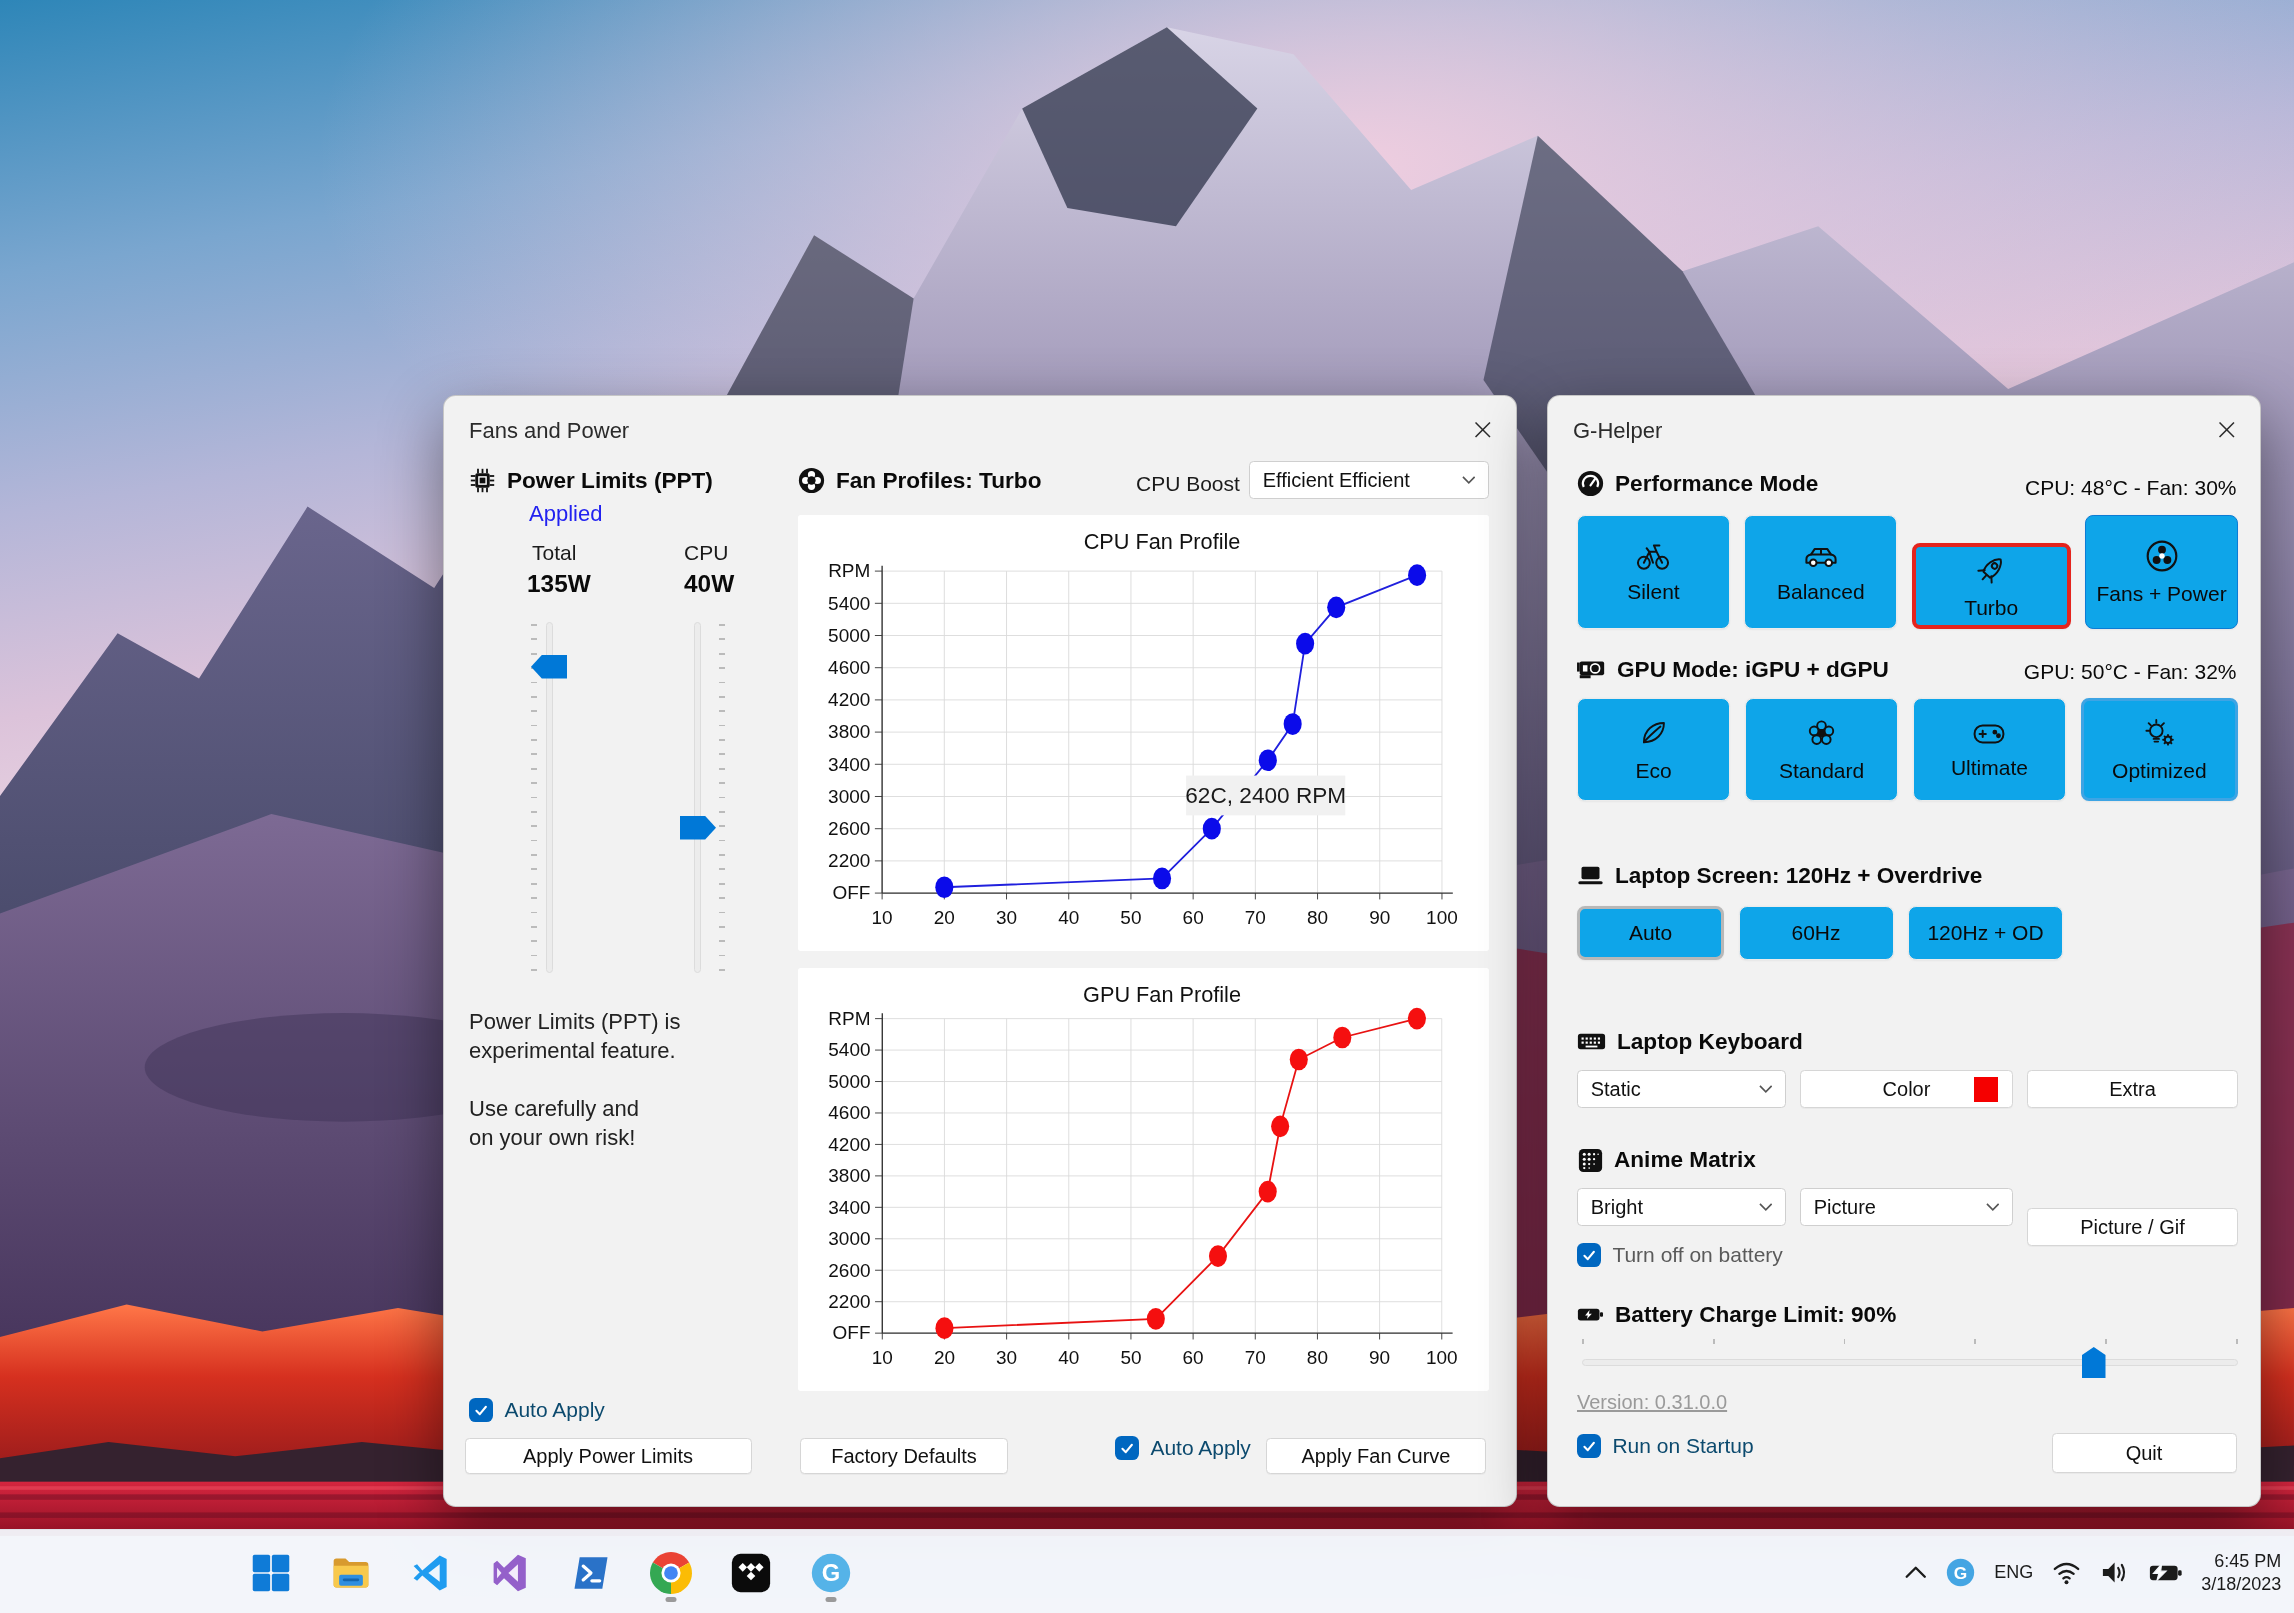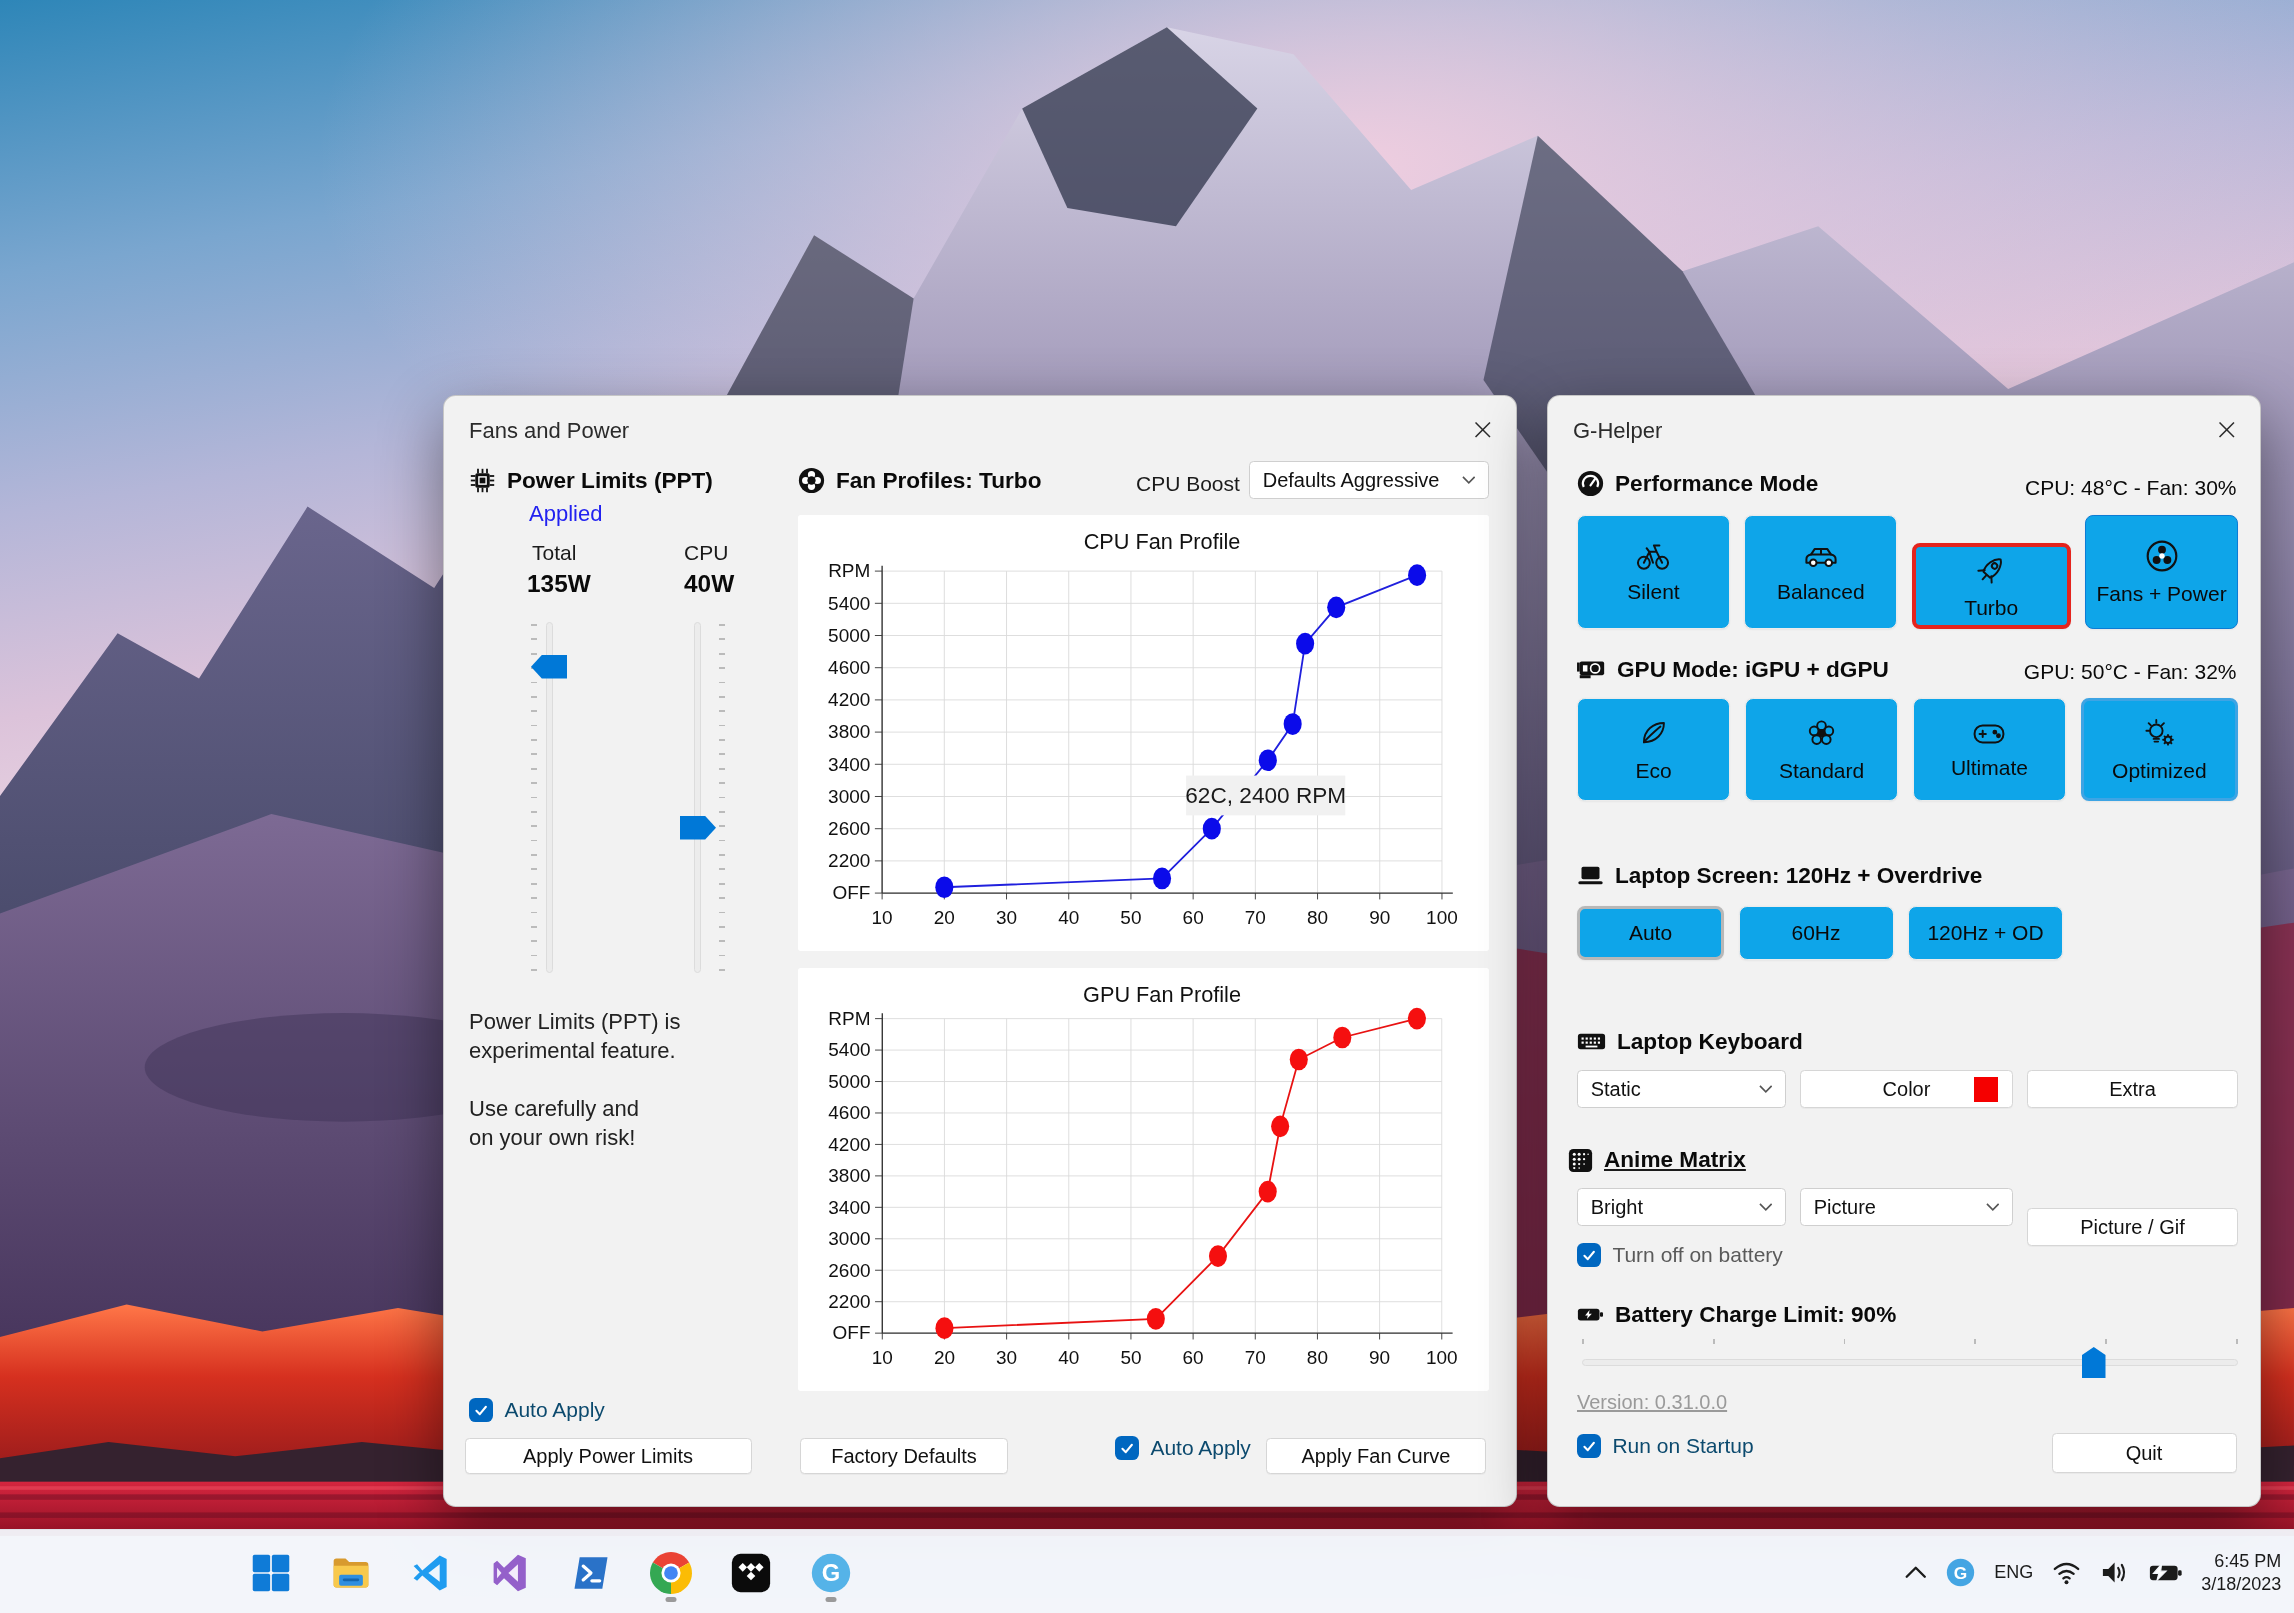--- a/index.html
+++ b/index.html
@@ -256,21 +256,21 @@
         <circle cx="15" cy="8.5" r="4" fill="#fff"></circle>
           <circle cx="21.5" cy="15" r="4" fill="#fff"></circle>
         <circle cx="15" cy="21.5" r="4" fill="#fff"></circle>
           <circle cx="8.5" cy="15" r="4" fill="#fff"></circle>
         <circle cx="15" cy="15" r="4.6" fill="#111"></circle>
       </svg>
       <span class="txt">Fan Profiles: Turbo</span>
     </div>
     <div style="position:absolute; left:692px; top:76px; font-size:21px;">CPU Boost</div>
     <div class="dd" style="position:absolute; left:805px; top:65px; width:240px; height:38px;">
-      <span>Defaults Aggressive</span>
+      <span>Efficient Efficient</span>
       <svg width="13.6" height="8.1" viewBox="0 0 15 9">
           <polyline points="1,1 7.5,7.5 14,1" fill="none" stroke="#555" stroke-width="1.8"></polyline>
         </svg>
     </div>
 
     <div class="chart-panel" style="top:119px; height:436px;">
       <svg id="chart-cpu" width="691" height="436" viewBox="0 0 764 482">
           <text x="402.5" y="38" text-anchor="middle" font-size="24" fill="#111">CPU Fan Profile</text>
           <line x1="93" y1="62" x2="93" y2="418" stroke="#dadada" stroke-width="1"></line>
           <line x1="161.77777777777777" y1="62" x2="161.77777777777777" y2="418" stroke="#dadada" stroke-width="1"></line>
@@ -606,21 +606,21 @@
       <svg width="13.6" height="8.1" viewBox="0 0 15 9">
           <polyline points="1,1 7.5,7.5 14,1" fill="none" stroke="#555" stroke-width="1.8"></polyline>
         </svg>
     </div>
     <div class="sm-btn" style="position:absolute; left:252px; top:674px; width:213px; height:38px; position:absolute;">
       <span>Color</span>
       <span id="kb-color-swatch" style="position: absolute; right: 14.5px; top: 6.3px; width: 23.5px; height: 25px; display: inline-block; background: rgb(245, 0, 0);"></span>
     </div>
     <div class="sm-btn" style="position:absolute; left:479px; top:674px; width:211px; height:38px;">Extra</div>
 
-    <div class="sec-header" style="position:absolute; left:20px; top:751px;text-decoration:underline;">
+    <div class="sec-header" style="position:absolute; left:30px; top:751px;">
       <svg width="25" height="25" viewBox="0 0 28 28">
         <rect x="1" y="1" width="26" height="26" rx="5" fill="#111"></rect>
         <g fill="#fff">
           <circle cx="7" cy="7" r="1.7"></circle>
             <circle cx="12.5" cy="7" r="1.7"></circle>
             <circle cx="18" cy="7" r="1.3"></circle>
             <circle cx="22.5" cy="7" r="0.9"></circle>
           <circle cx="7" cy="12.5" r="1.7"></circle>
             <circle cx="12.5" cy="12.5" r="1.7"></circle>
             <circle cx="18" cy="12.5" r="1.3"></circle>

